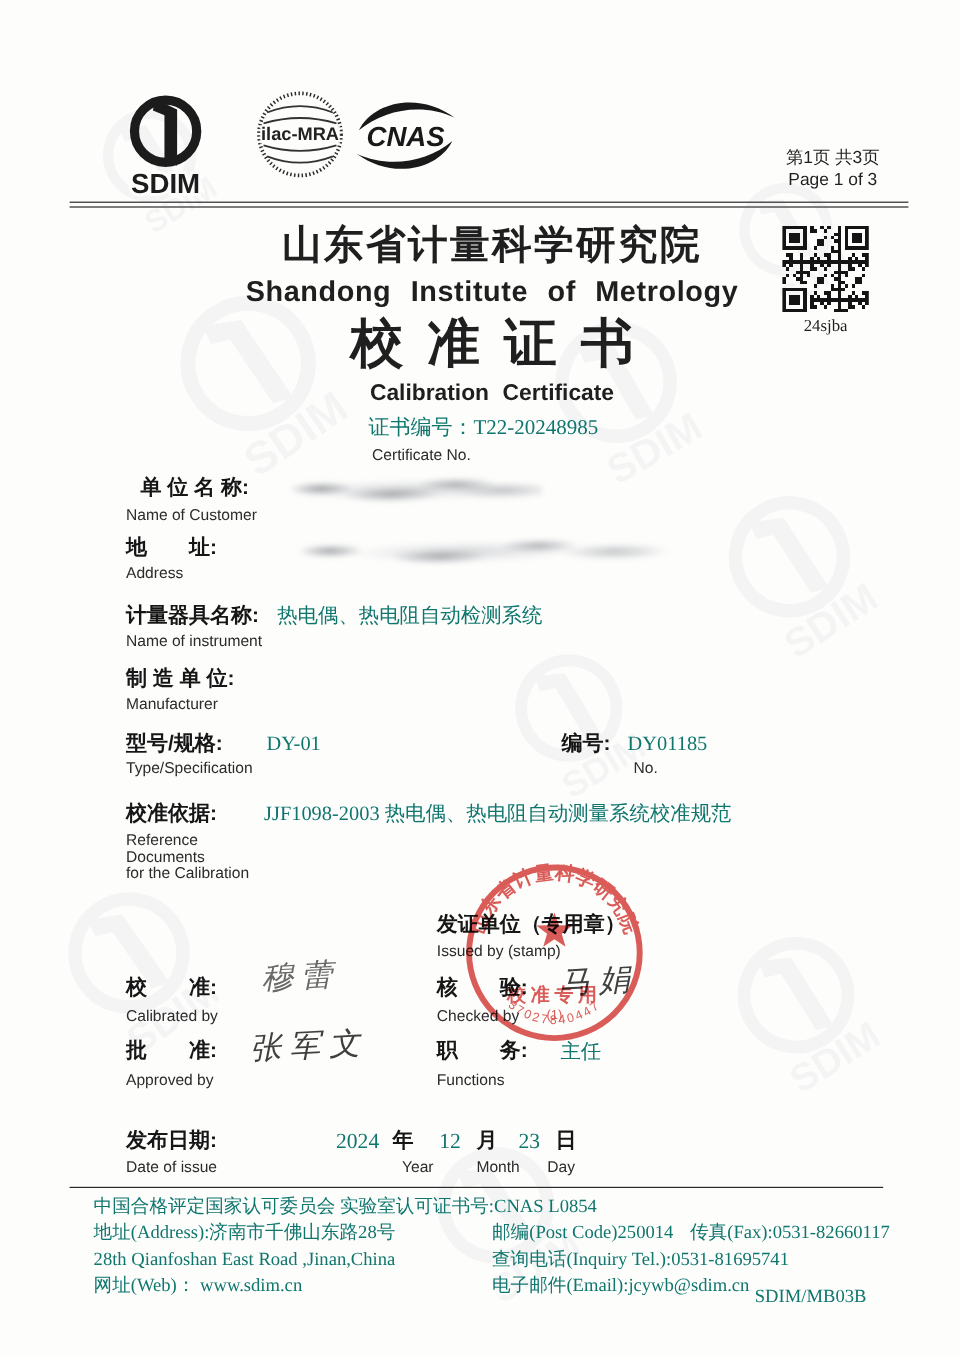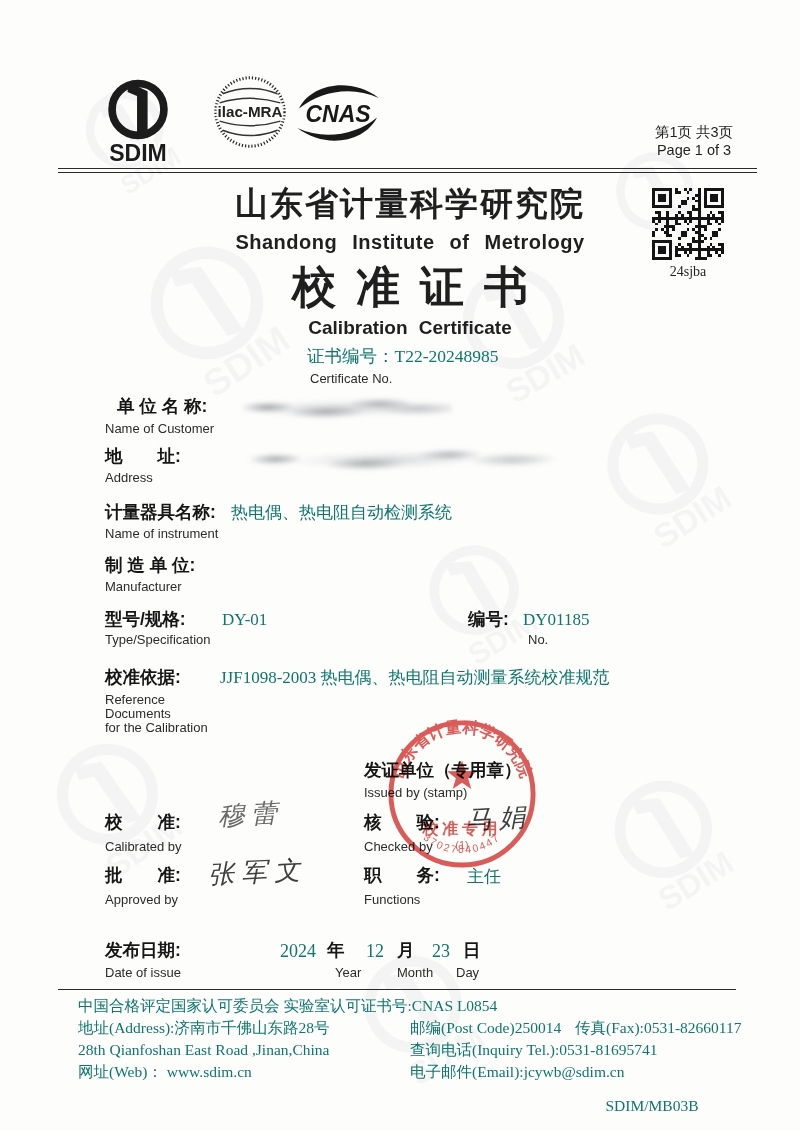--- a/index.html
+++ b/index.html
@@ -101,21 +101,21 @@
   <div class="abs doubleline" style="left:58px;top:168px;width:699px"></div>
 
   <div class="qrwrap" style="left:652px;top:188px">
     <svg id="qr-svg" width="72" height="72" viewBox="0 0 25 25" shape-rendering="crispEdges">
         <path d="M8 0h1v1h-1zM11 0h1v1h-1zM13 0h1v1h-1zM16 0h1v1h-1zM8 1h1v1h-1zM9 1h1v1h-1zM12 1h1v1h-1zM16 1h1v1h-1zM15 2h1v1h-1zM16 2h1v1h-1zM12 3h1v1h-1zM14 3h1v1h-1zM16 3h1v1h-1zM10 4h1v1h-1zM11 4h1v1h-1zM15 4h1v1h-1zM16 4h1v1h-1zM10 5h1v1h-1zM11 5h1v1h-1zM16 5h1v1h-1zM9 6h1v1h-1zM14 6h1v1h-1zM16 6h1v1h-1zM14 7h1v1h-1zM15 7h1v1h-1zM16 7h1v1h-1zM1 8h1v1h-1zM2 8h1v1h-1zM5 8h1v1h-1zM9 8h1v1h-1zM12 8h1v1h-1zM13 8h1v1h-1zM16 8h1v1h-1zM20 8h1v1h-1zM23 8h1v1h-1zM24 8h1v1h-1zM2 9h1v1h-1zM5 9h1v1h-1zM8 9h1v1h-1zM10 9h1v1h-1zM13 9h1v1h-1zM16 9h1v1h-1zM19 9h1v1h-1zM21 9h1v1h-1zM24 9h1v1h-1zM0 10h1v1h-1zM1 10h1v1h-1zM2 10h1v1h-1zM3 10h1v1h-1zM4 10h1v1h-1zM5 10h1v1h-1zM6 10h1v1h-1zM7 10h1v1h-1zM8 10h1v1h-1zM9 10h1v1h-1zM10 10h1v1h-1zM11 10h1v1h-1zM12 10h1v1h-1zM13 10h1v1h-1zM14 10h1v1h-1zM15 10h1v1h-1zM16 10h1v1h-1zM17 10h1v1h-1zM18 10h1v1h-1zM19 10h1v1h-1zM20 10h1v1h-1zM21 10h1v1h-1zM22 10h1v1h-1zM23 10h1v1h-1zM24 10h1v1h-1zM0 11h1v1h-1zM2 11h1v1h-1zM5 11h1v1h-1zM8 11h1v1h-1zM11 11h1v1h-1zM13 11h1v1h-1zM16 11h1v1h-1zM19 11h1v1h-1zM22 11h1v1h-1zM24 11h1v1h-1zM1 12h1v1h-1zM5 12h1v1h-1zM8 12h1v1h-1zM9 12h1v1h-1zM12 12h1v1h-1zM16 12h1v1h-1zM19 12h1v1h-1zM20 12h1v1h-1zM23 12h1v1h-1zM4 13h1v1h-1zM5 13h1v1h-1zM6 13h1v1h-1zM7 13h1v1h-1zM15 13h1v1h-1zM16 13h1v1h-1zM17 13h1v1h-1zM18 13h1v1h-1zM1 14h1v1h-1zM3 14h1v1h-1zM5 14h1v1h-1zM7 14h1v1h-1zM12 14h1v1h-1zM14 14h1v1h-1zM16 14h1v1h-1zM18 14h1v1h-1zM23 14h1v1h-1zM0 15h1v1h-1zM4 15h1v1h-1zM5 15h1v1h-1zM10 15h1v1h-1zM11 15h1v1h-1zM15 15h1v1h-1zM16 15h1v1h-1zM21 15h1v1h-1zM22 15h1v1h-1zM0 16h1v1h-1zM5 16h1v1h-1zM6 16h1v1h-1zM10 16h1v1h-1zM11 16h1v1h-1zM16 16h1v1h-1zM17 16h1v1h-1zM21 16h1v1h-1zM22 16h1v1h-1zM9 17h1v1h-1zM14 17h1v1h-1zM16 17h1v1h-1zM18 17h1v1h-1zM20 17h1v1h-1zM14 18h1v1h-1zM15 18h1v1h-1zM16 18h1v1h-1zM17 18h1v1h-1zM9 19h1v1h-1zM12 19h1v1h-1zM13 19h1v1h-1zM16 19h1v1h-1zM20 19h1v1h-1zM23 19h1v1h-1zM24 19h1v1h-1zM8 20h1v1h-1zM10 20h1v1h-1zM13 20h1v1h-1zM16 20h1v1h-1zM19 20h1v1h-1zM21 20h1v1h-1zM24 20h1v1h-1zM8 21h1v1h-1zM9 21h1v1h-1zM10 21h1v1h-1zM11 21h1v1h-1zM12 21h1v1h-1zM13 21h1v1h-1zM14 21h1v1h-1zM15 21h1v1h-1zM16 21h1v1h-1zM17 21h1v1h-1zM18 21h1v1h-1zM19 21h1v1h-1zM20 21h1v1h-1zM21 21h1v1h-1zM22 21h1v1h-1zM23 21h1v1h-1zM24 21h1v1h-1zM8 22h1v1h-1zM11 22h1v1h-1zM13 22h1v1h-1zM16 22h1v1h-1zM19 22h1v1h-1zM22 22h1v1h-1zM24 22h1v1h-1zM8 23h1v1h-1zM9 23h1v1h-1zM12 23h1v1h-1zM16 23h1v1h-1zM19 23h1v1h-1zM20 23h1v1h-1zM23 23h1v1h-1zM15 24h1v1h-1zM16 24h1v1h-1zM17 24h1v1h-1zM18 24h1v1h-1zM0 0h7v7h-7z M1 1h5v5h-5z M2 2h3v3h-3zM18 0h7v7h-7z M19 1h5v5h-5z M20 2h3v3h-3zM0 18h7v7h-7z M1 19h5v5h-5z M2 20h3v3h-3z" fill="#141414" fill-rule="evenodd"></path>
       </svg>
     <div class="center" style="width:72px;font-size:14px;font-family:'Liberation Serif',serif">24sjba</div>
   </div>
 
   <div class="abs center" style="left:75px;top:186px;width:670px;font-size:33px;font-weight:700;letter-spacing:2px">山东省计量科学研究院</div>
-  <div class="abs center" style="left:75px;top:231px;width:670px;font-size:20px;font-weight:700;word-spacing:9px;letter-spacing:.5px">Shandong  Institute  of  Metrology</div>
+  <div class="abs center" style="left:75px;top:231px;width:670px;font-size:24px;font-weight:700;word-spacing:9px;letter-spacing:.5px">Shandong  Institute  of  Metrology</div>
   <div class="abs center" style="left:75px;top:262px;width:670px;font-size:44px;font-weight:700;letter-spacing:20px;padding-left:20px;box-sizing:border-box">校准证书</div>
   <div class="abs center" style="left:75px;top:317px;width:670px;font-size:19px;font-weight:700;word-spacing:6px">Calibration   Certificate</div>
 
   <div class="abs" style="left:307px;top:347px;font-size:17.5px">
     <span class="value" style="font-size:17.5px">证书编号：</span><span class="value" style="font-size:17.5px">T22-20248985</span>
   </div>
   <div class="abs enlabel" style="left:310px;top:372px">Certificate No.</div>
 
   <div class="abs cnlabel" style="left:117px;top:397px">单 位 名 称:</div>
   <div class="abs enlabel" style="left:105px;top:422px">Name of Customer</div>
@@ -197,15 +197,15 @@
   <div class="abs thinline" style="left:58px;top:989px;width:678px"></div>
 
   <div class="abs value" style="left:78px;top:997px;font-size:15.5px">中国合格评定国家认可委员会 实验室认可证书号:CNAS L0854</div>
   <div class="abs value" style="left:78px;top:1019px;font-size:15.5px">地址(Address):济南市千佛山东路28号</div>
   <div class="abs value" style="left:410px;top:1019px;font-size:15.5px">邮编(Post Code)250014</div>
   <div class="abs value" style="left:575px;top:1019px;font-size:15.5px">传真(Fax):0531-82660117</div>
   <div class="abs value" style="left:78px;top:1041px;font-size:15.5px">28th Qianfoshan East Road ,Jinan,China</div>
   <div class="abs value" style="left:410px;top:1041px;font-size:15.5px">查询电话(Inquiry Tel.):0531-81695741</div>
   <div class="abs value" style="left:78px;top:1063px;font-size:15.5px">网址(Web)： www.sdim.cn</div>
   <div class="abs value" style="left:410px;top:1063px;font-size:15.5px">电子邮件(Email):jcywb@sdim.cn</div>
-  <div class="abs value" style="left:582px;top:1097px;width:140px;text-align:center;font-size:15.5px">SDIM/MB03B</div>
+  <div class="abs value" style="left:582px;top:1072px;width:140px;text-align:right;font-size:15.5px">SDIM/MB03B</div>
 
 </div>
 
 </body></html>

